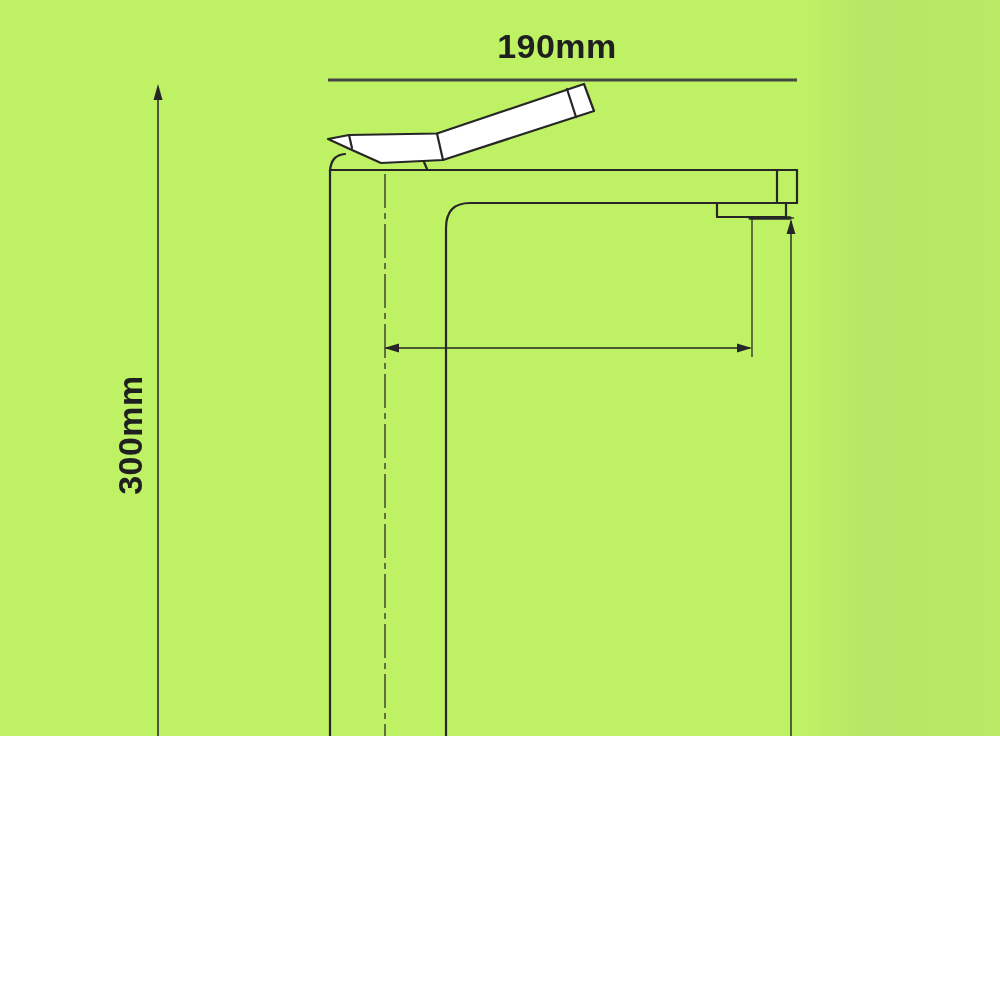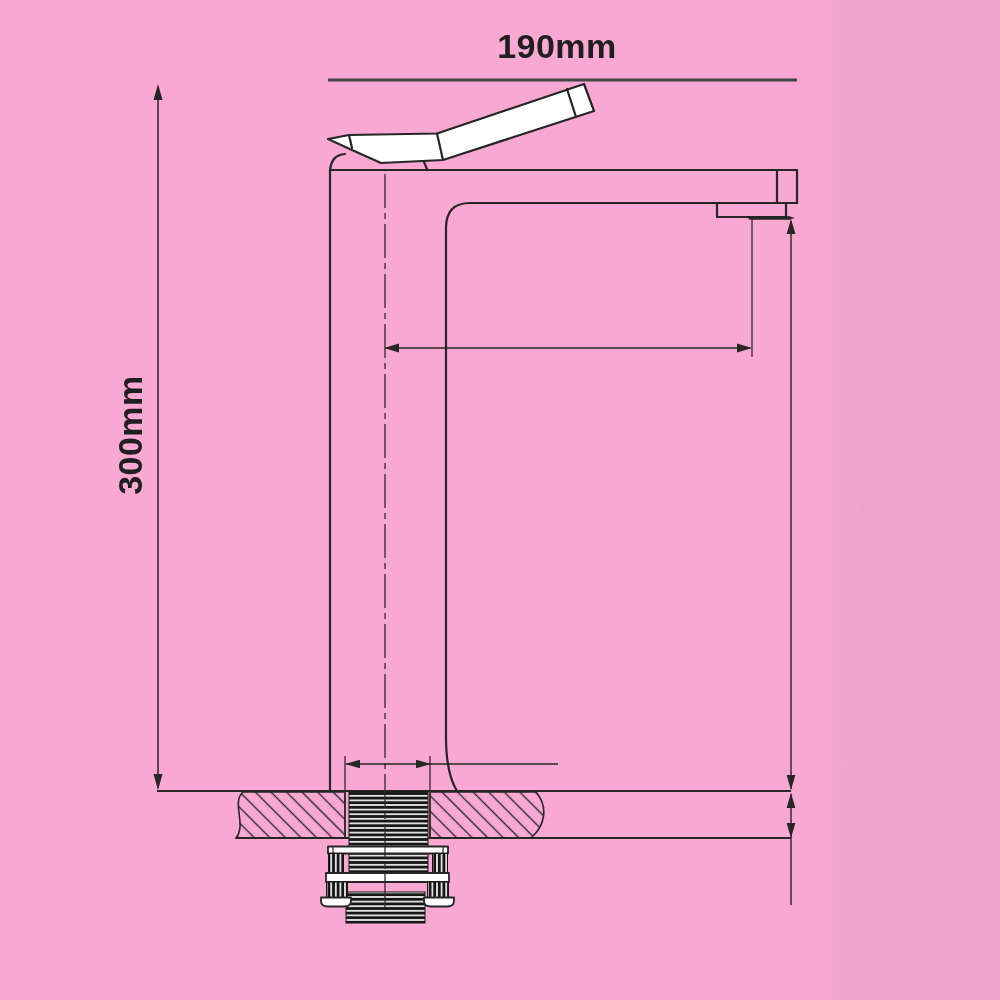--- a/index.html
+++ b/index.html
@@ -1,19 +1,19 @@
 <!DOCTYPE html>
 <html><head>
 <meta charset="utf-8">
 <style>
   html,body{margin:0;padding:0;background:#ffffff;}
   .stage{
     position:relative;
-    width:1000px;height:1000px;
-    background:#f9a8d4;
+    width:1000px;height:736px;
+    background:#bef264;
     overflow:hidden;
     font-family:"Liberation Sans", sans-serif;
     color:#222222;
     text-decoration:underline;
   }
   .stage svg{position:absolute;left:0;top:0;}
   .dim-label{
     position:absolute;
     font-size:34px;
     font-weight:600;

